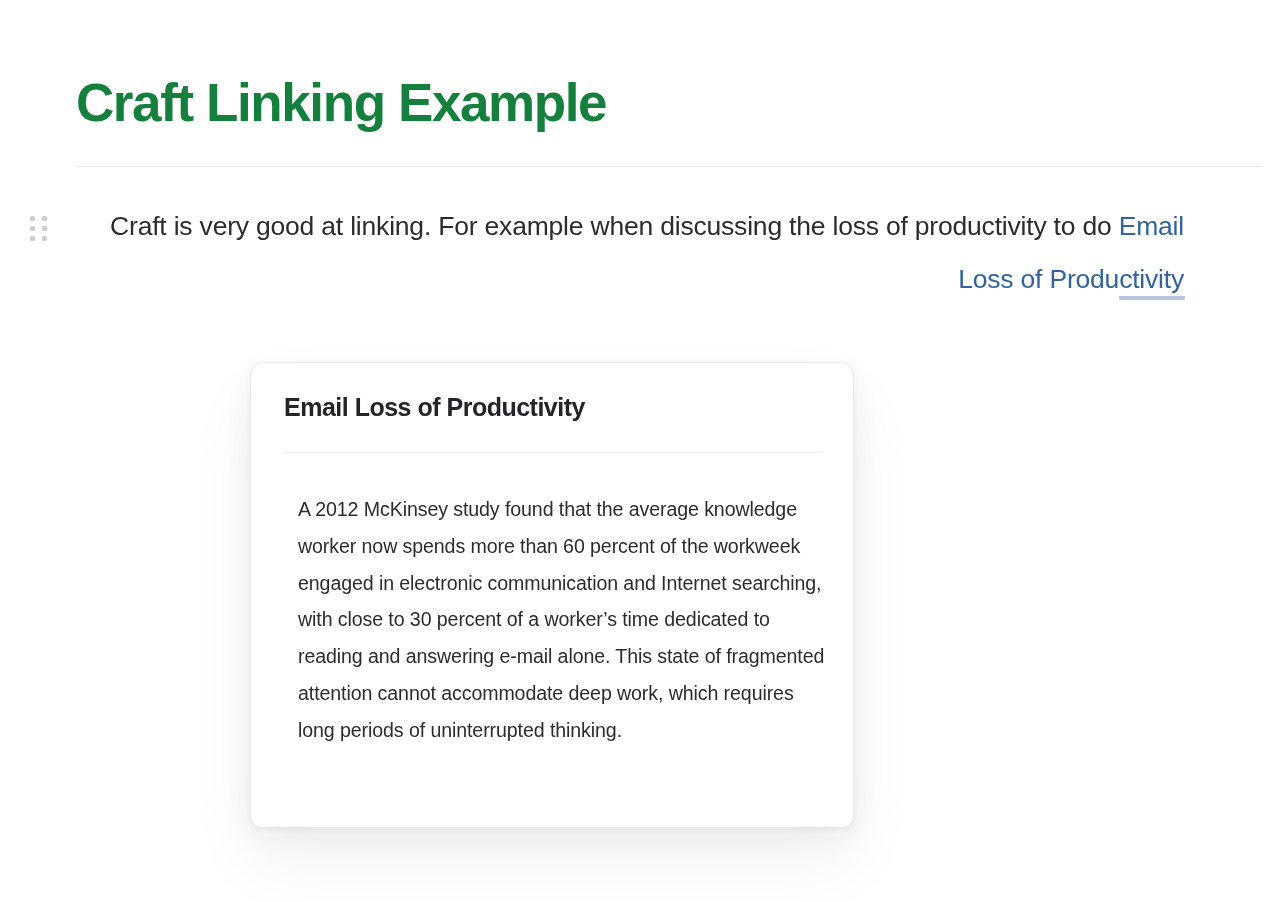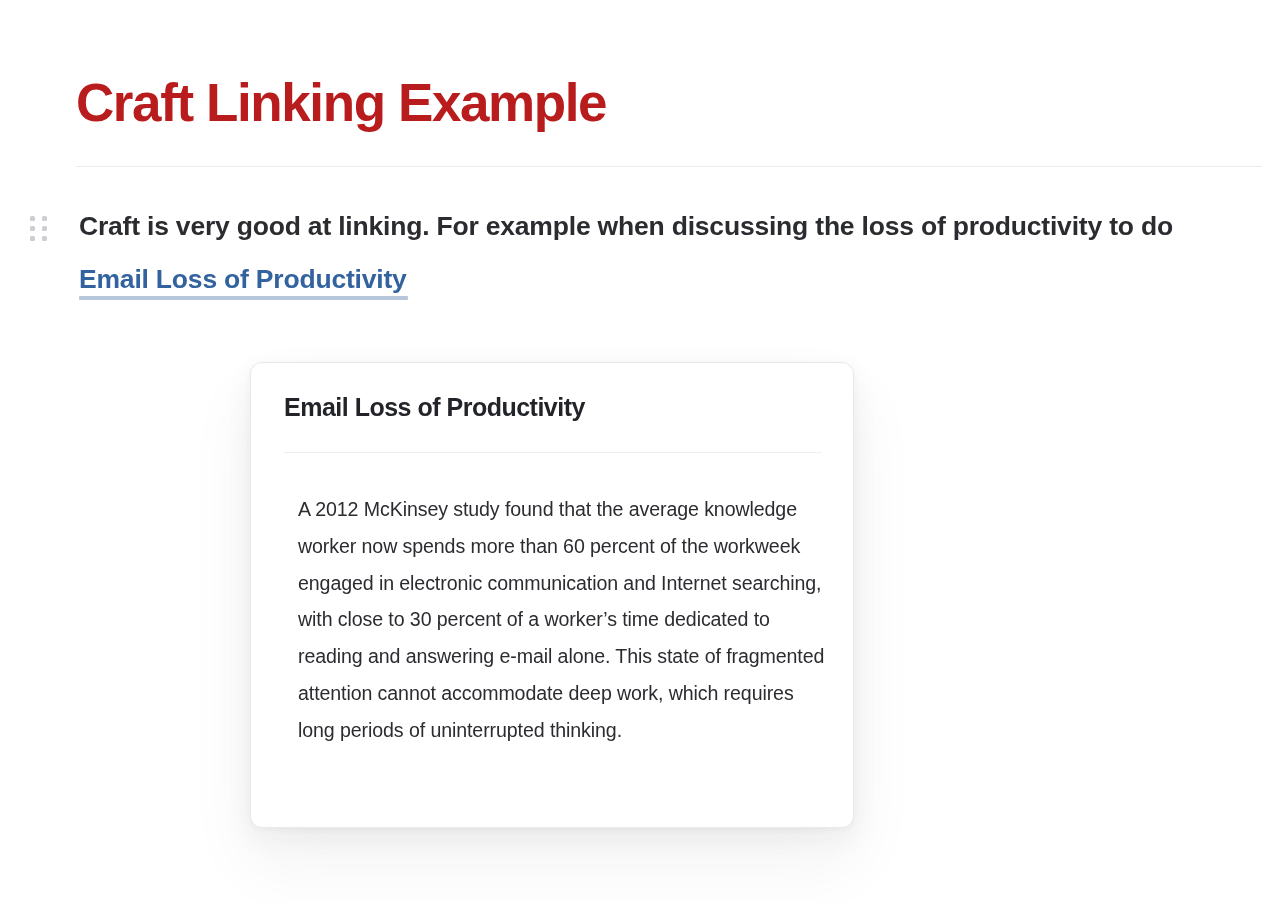--- a/index.html
+++ b/index.html
@@ -27,21 +27,21 @@
   .doc-title {
     position: absolute;
     left: 76px;
     top: 72px;
     width: 1150px;
     margin: 0;
     font-size: 53px;
     line-height: 1.16;
     font-weight: 700;
     letter-spacing: -1.4px;
-    color: #b91c1c;
+    color: #15803d;
     white-space: nowrap;
   }
 
   .title-divider {
     position: absolute;
     left: 76px;
     top: 166px;
     width: 1186px;
     height: 1px;
     background: #ececee;
@@ -77,23 +77,24 @@
   }
 
   .body-text {
     position: absolute;
     left: 79px;
     top: 0;
     width: 1105px;
     margin: 0;
     font-size: 26.5px;
     line-height: 53px;
-    font-weight: 700;
+    font-weight: 400;
     color: #2b2c30;
     letter-spacing: -0.2px;
+    text-align: right;
   }
 
   .inline-link {
     color: #33639f;
     text-decoration: none;
     position: relative;
     padding-bottom: 2px;
     cursor: pointer;
   }
   .inline-link::after {

